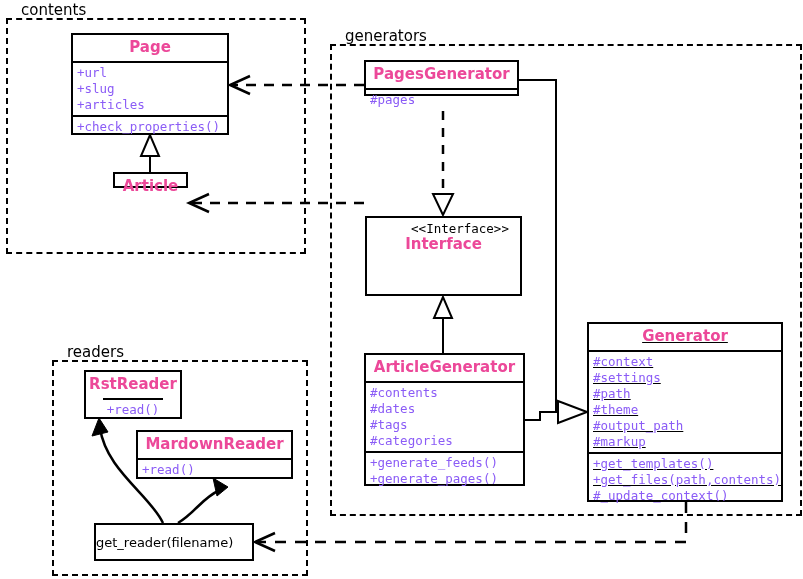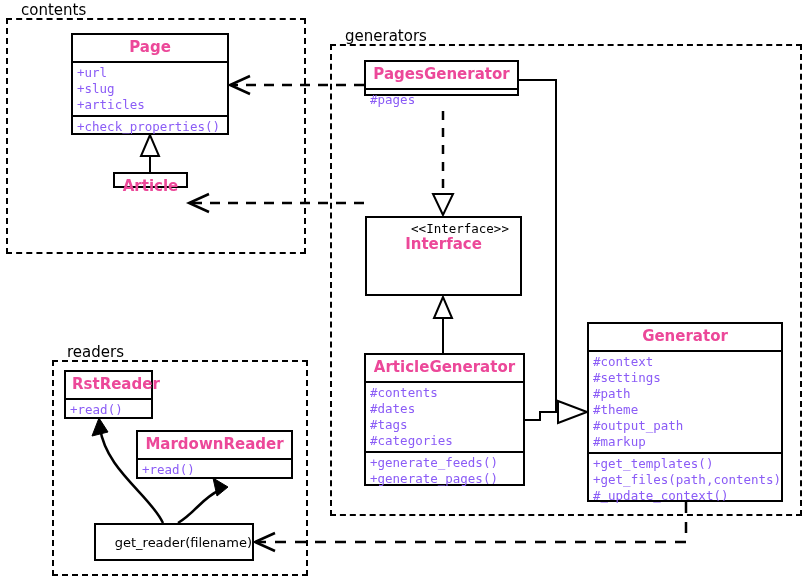--- a/index.html
+++ b/index.html
@@ -83,21 +83,21 @@
     line-height: 16px;
     white-space: nowrap;
   }
   .plain-box {
     position: absolute;
     border: 2px solid #000;
     background: #ffffff;
     box-sizing: border-box;
     display: flex;
     align-items: center;
-    justify-content: flex-end;
+    justify-content: flex-start;
   }
   .plain-box-label {
     font-family: "DejaVu Sans", sans-serif;
     font-size: 13px;
     color: #000;
     white-space: nowrap;
   }
 </style>
 </head>
 <body>
@@ -200,38 +200,38 @@
       <div class="uml-member">#dates</div>
       <div class="uml-member">#tags</div>
       <div class="uml-member">#categories</div>
     </div>
     <div class="uml-compartment">
       <div class="uml-member">+generate_feeds()</div>
       <div class="uml-member">+generate_pages()</div>
     </div>
   </div>
 
-  <div class="uml-class" id="cls-generator" style="left: 587px; top: 322px; width: 196px; height: 180px;">
+  <div class="uml-class" id="cls-generator" style="left: 587px; top: 322px; width: 196px; height: 180px; text-decoration: underline;">
     <div class="uml-name">Generator</div>
     <div class="uml-compartment">
       <div class="uml-member">#context</div>
       <div class="uml-member">#settings</div>
       <div class="uml-member">#path</div>
       <div class="uml-member">#theme</div>
       <div class="uml-member">#output_path</div>
       <div class="uml-member">#markup</div>
     </div>
     <div class="uml-compartment">
       <div class="uml-member">+get_templates()</div>
       <div class="uml-member">+get_files(path,contents)</div>
       <div class="uml-member">#_update_context()</div>
     </div>
   </div>
 
-  <div class="uml-class" id="cls-rstreader" style="left: 64px; top: 370px; width: 89px; height: 49px;">
+  <div class="uml-class" id="cls-rstreader" style="left: 84px; top: 370px; width: 98px; height: 49px; align-items: center;">
     <div class="uml-name">RstReader</div>
     <div class="uml-compartment">
       <div class="uml-member">+read()</div>
     </div>
   </div>
 
   <div class="uml-class" id="cls-mardownreader" style="left: 136px; top: 430px; width: 157px; height: 49px;">
     <div class="uml-name">MardownReader</div>
     <div class="uml-compartment">
       <div class="uml-member">+read()</div>

